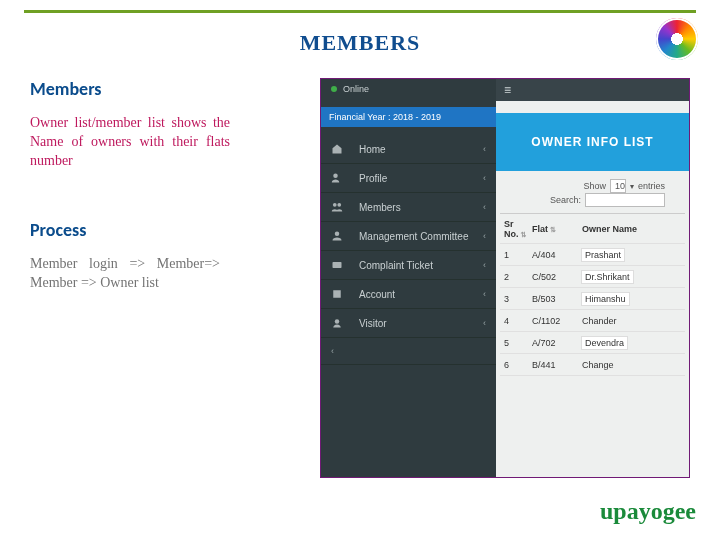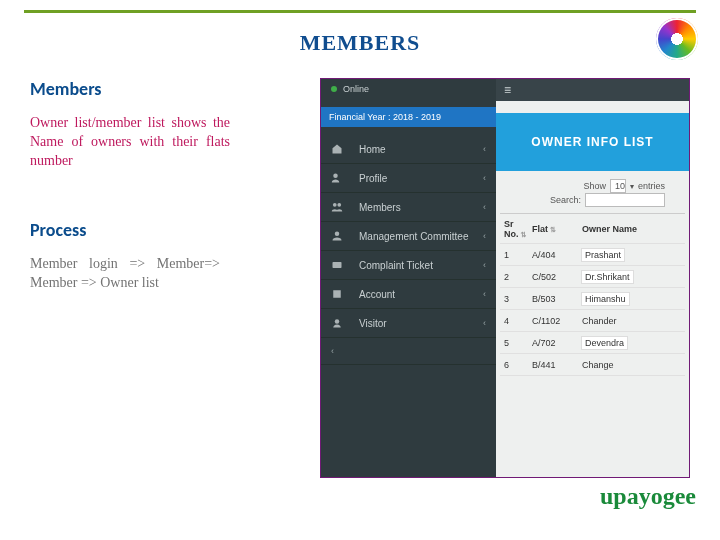--- a/index.html
+++ b/index.html
@@ -190,21 +190,21 @@
   .badge {
     display:inline-block;
     background:#fff;
     padding:1px 3px;
     box-shadow: 0 0 0 1px #ddd;
     font-size:9px;
   }
   .brand {
     position: absolute;
     right: 24px;
-    bottom: 30px;
+    bottom: 15px;
     font-family: Georgia, serif;
     font-weight: bold;
     font-size: 24px;
     color: #1a8a3a;
   }
   svg { display:block; }
 </style>
 </head>
 <body>
 

